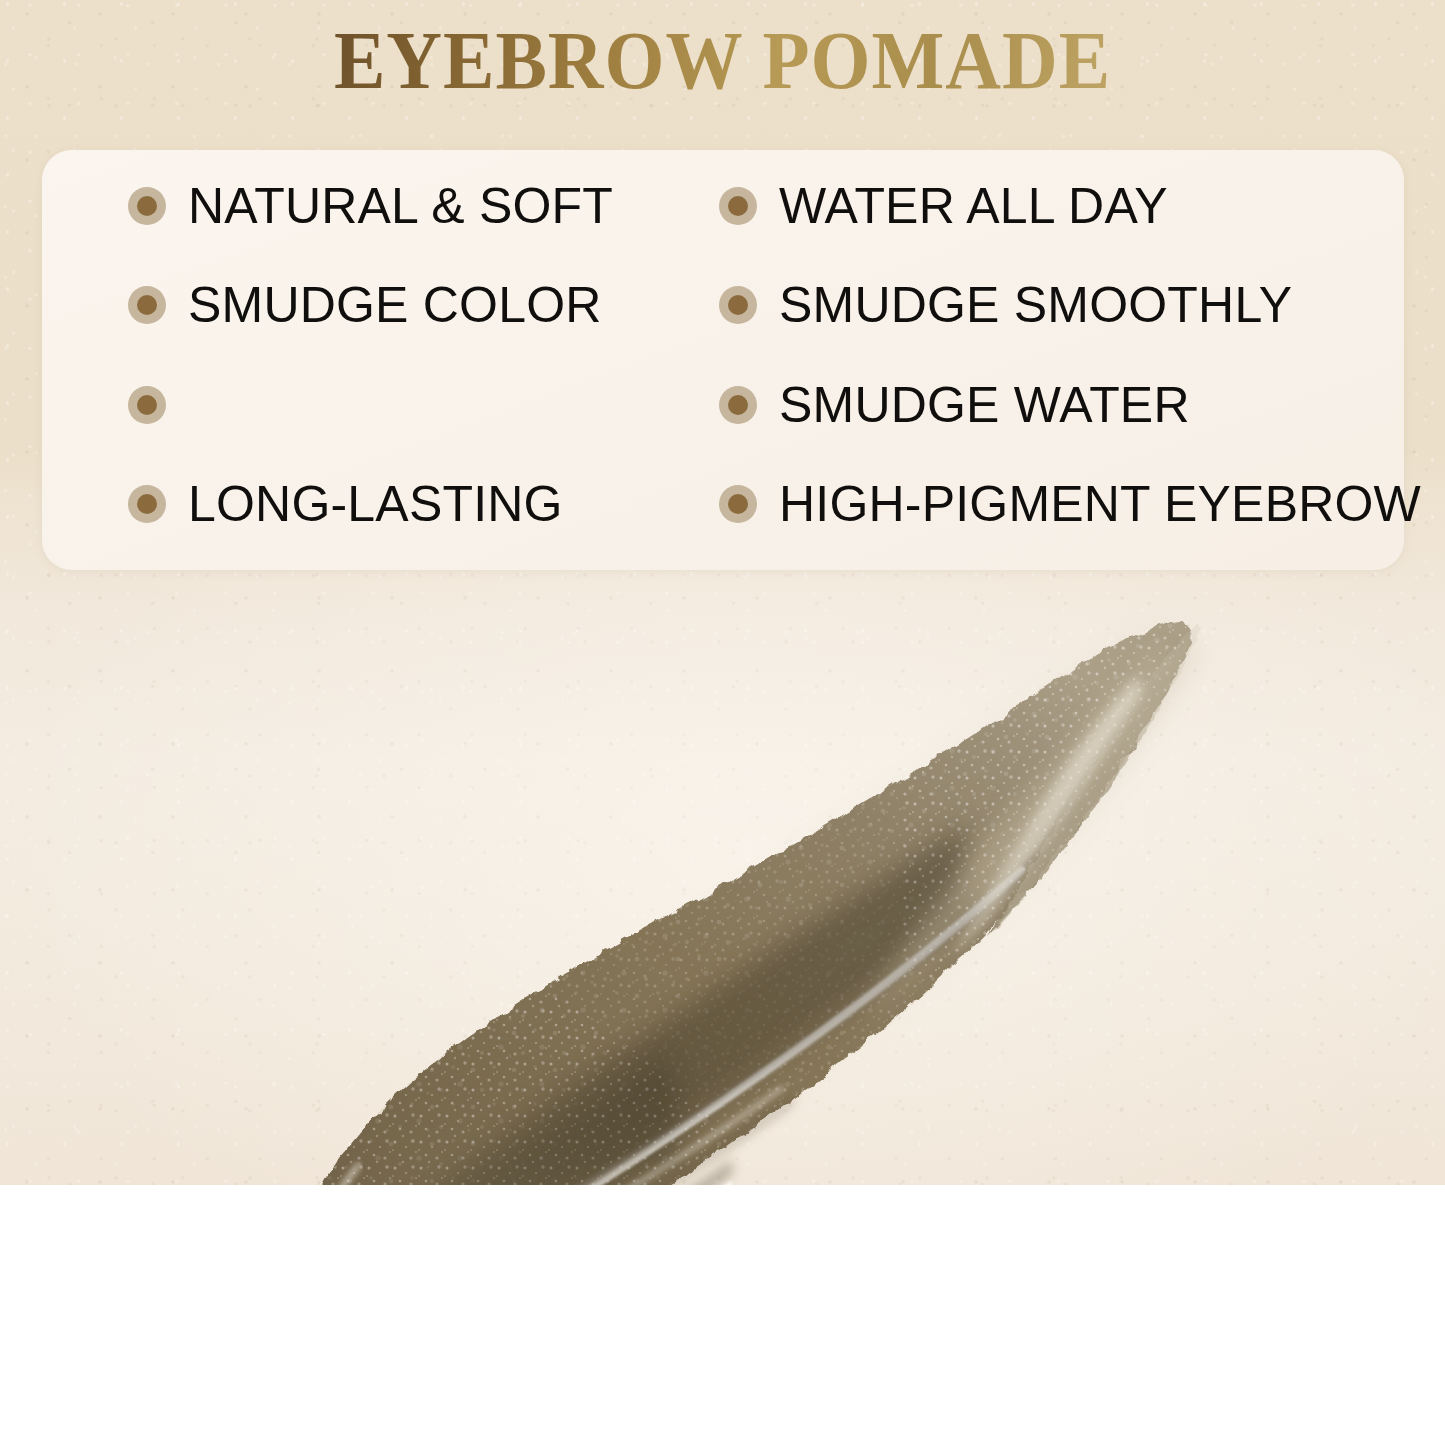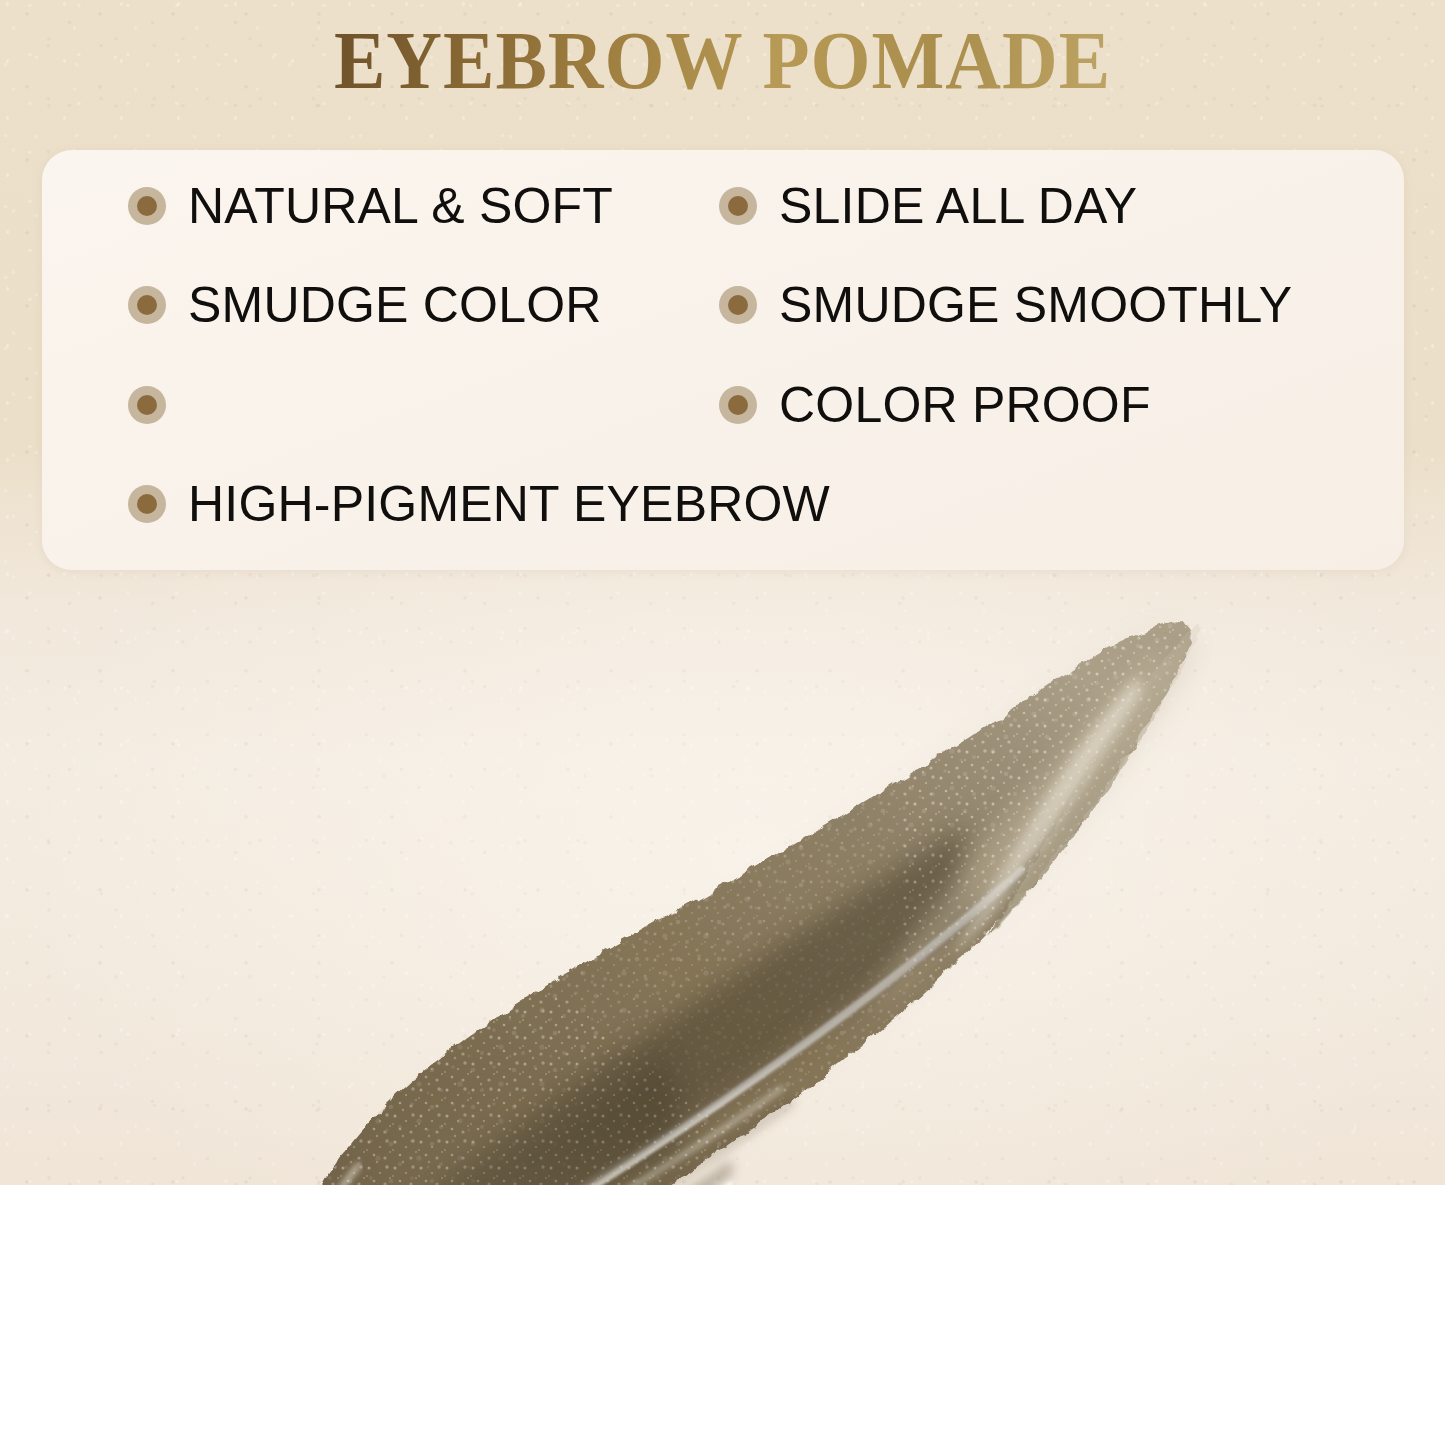--- a/index.html
+++ b/index.html
@@ -183,21 +183,21 @@
         <span class="bullet">
             <i></i>
           </span>
         <span class="feature-label">NATURAL &amp; SOFT</span>
       </div>
 
       <div class="feature-item">
         <span class="bullet">
             <i></i>
           </span>
-        <span class="feature-label">SLIDE ALL DAY</span>
+        <span class="feature-label">WATER ALL DAY</span>
       </div>
 
       <div class="feature-item">
         <span class="bullet">
             <i></i>
           </span>
         <span class="feature-label">SMUDGE COLOR</span>
       </div>
 
       <div class="feature-item">
@@ -210,23 +210,29 @@
       <div class="feature-item">
         <span class="bullet">
             <i></i>
           </span>
       </div>
 
       <div class="feature-item">
         <span class="bullet">
             <i></i>
           </span>
-        <span class="feature-label">COLOR PROOF</span>
-      </div>
-
+        <span class="feature-label">SMUDGE WATER</span>
+      </div>
+
+      <div class="feature-item">
+        <span class="bullet">
+            <i></i>
+          </span>
+        <span class="feature-label">LONG-LASTING</span>
+      </div>
 
       <div class="feature-item">
         <span class="bullet">
             <i></i>
           </span>
         <span class="feature-label">HIGH-PIGMENT EYEBROW</span>
       </div>
 
     </div>
   </div>

